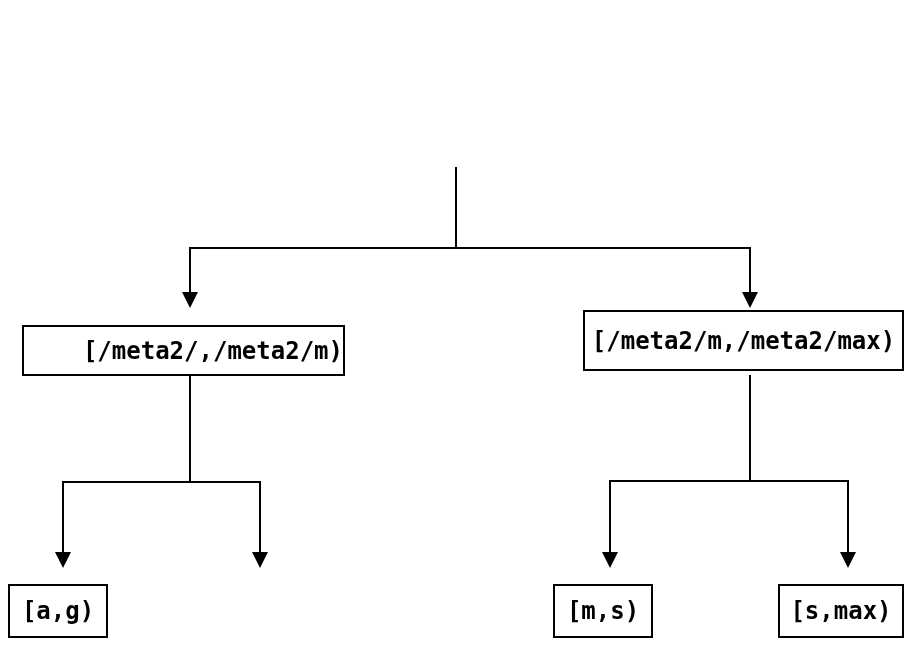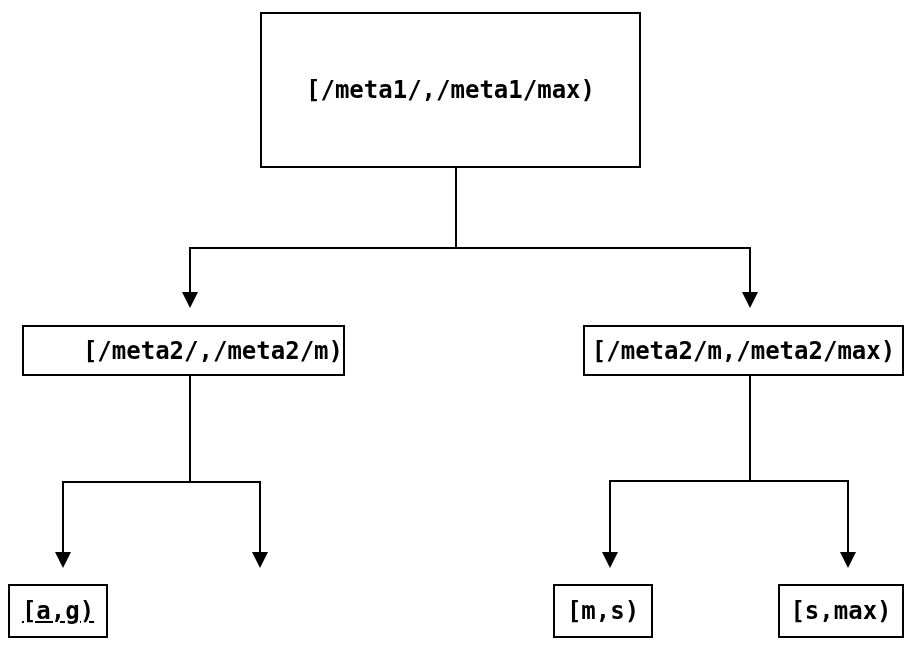--- a/index.html
+++ b/index.html
@@ -31,22 +31,22 @@
     align-items: center;
     justify-content: center;
     font-weight: bold;
     font-size: 24px;
     color: #000000;
     white-space: nowrap;
     letter-spacing: 0;
   }
   .node-root   { left: 260px; top: 12px;  width: 381px; height: 156px; }
   .node-l2a    { left: 22px;  top: 325px; width: 323px; height: 51px; justify-content: flex-end; }
-  .node-l2b    { left: 583px; top: 325px; width: 321px; height: 51px; }
-  .node-leaf1  { left: 8px;   top: 584px; width: 100px; height: 54px; text-decoration: underline; }
+  .node-l2b    { left: 583px; top: 310px; width: 321px; height: 61px; }
+  .node-leaf1  { left: 8px;   top: 584px; width: 100px; height: 54px; }
   .node-leaf2  { left: 203px; top: 584px; width: 100px; height: 54px; }
   .node-leaf3  { left: 553px; top: 584px; width: 100px; height: 54px; }
   .node-leaf4  { left: 778px; top: 584px; width: 126px; height: 54px; }
   .edge-line {
     stroke: #000000;
     stroke-width: 2;
     fill: none;
     stroke-linecap: square;
   }
   .arrowhead {
@@ -82,23 +82,20 @@
     <g>
       <path class="edge-line" d="M750,376 V481"></path>
       <path class="edge-line" d="M610,481 H848"></path>
       <path class="edge-line" d="M610,481 V552"></path>
       <path class="edge-line" d="M848,481 V552"></path>
       <polygon class="arrowhead" points="602,552 618,552 610,568"></polygon>
       <polygon class="arrowhead" points="840,552 856,552 848,568"></polygon>
     </g>
   </svg>
 
-  <div class="node node-root">
-    <span>[/meta1/,/meta1/max)</span>
-  </div>
 
   <div class="node node-l2a">
     <span>[/meta2/,/meta2/m)</span>
   </div>
 
   <div class="node node-l2b">
     <span>[/meta2/m,/meta2/max)</span>
   </div>
 
   <div class="node node-leaf1">

